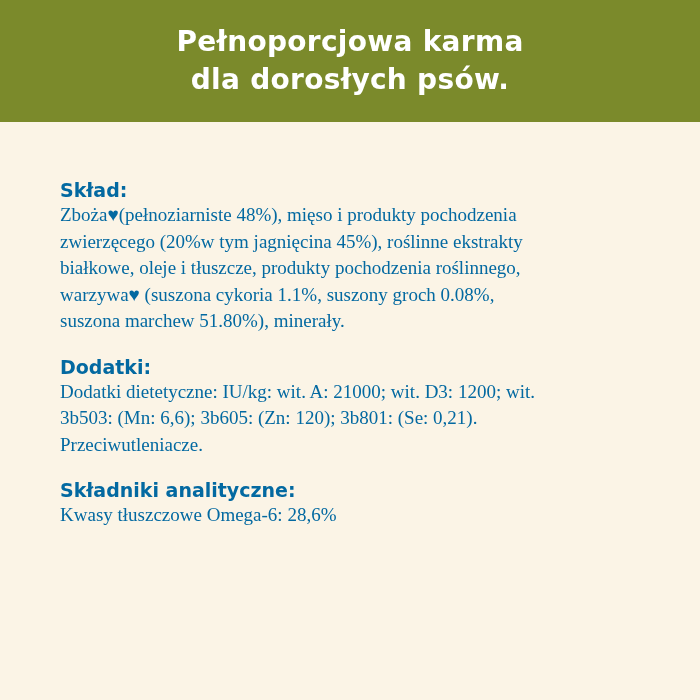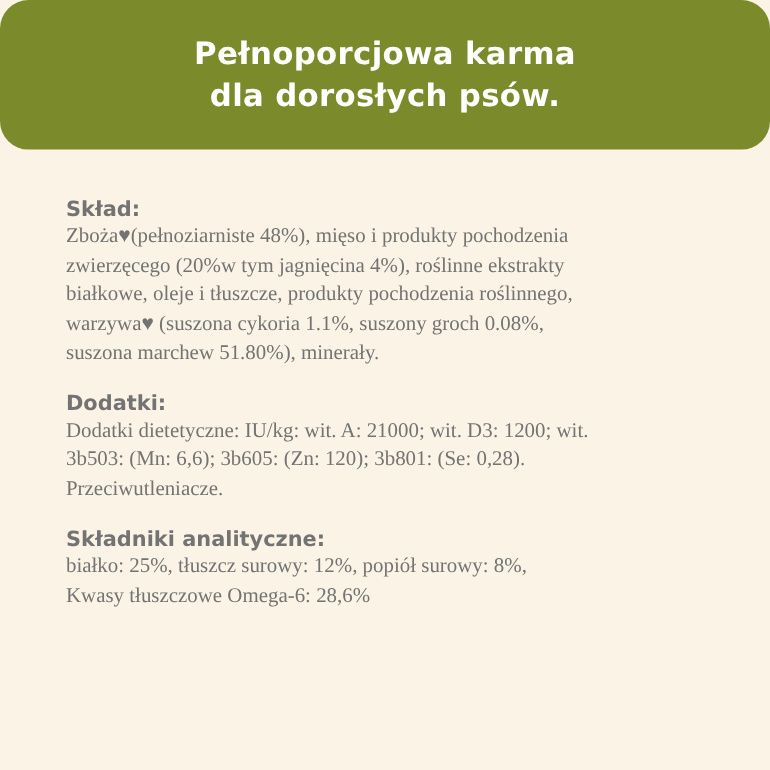--- a/index.html
+++ b/index.html
@@ -2,32 +2,32 @@
 <html><head>
   <meta charset="utf-8">
   <style>
     html, body { margin: 0; padding: 0; }
     body {
       width: 700px; height: 700px; overflow: hidden;
       background: #fbf4e6;
       font-family: "DejaVu Sans", "Liberation Sans", sans-serif;
     }
     .header {
-      position: absolute; left: 0; top: 0; width: 700px; height: 136px;
+      position: absolute; left: 0; top: 0; width: 700px; height: 122px;
       background: #7b8a2b;
-      display: flex; flex-direction: column; align-items: center; justify-content: center; border-radius: 26px;
+      display: flex; flex-direction: column; align-items: center; justify-content: center;
     }
     .header .line {
       color: #ffffff; font-weight: bold; font-size: 28px; line-height: 38px;
       font-family: "DejaVu Sans", sans-serif;
       letter-spacing: 0.3px;
     }
     .content {
       position: absolute; left: 60px; top: 178px; width: 620px;
-      color: #737373;
+      color: #0369a1;
     }
     .section { margin-bottom: 20px; }
     .section h2 {
       margin: 0; font-size: 19px; font-weight: bold; line-height: 24px;
       font-family: "DejaVu Sans", sans-serif;
     }
     .section .body-line {
       font-size: 17.2px; line-height: 26.5px; white-space: nowrap;
       font-family: Liberation Serif, serif;
       font-size: 19px;
@@ -38,31 +38,30 @@
 
 <div class="header">
   <div class="line">Pełnoporcjowa karma</div>
   <div class="line">dla dorosłych psów.</div>
 </div>
 
 <div class="content">
   <div class="section">
     <h2>Skład:</h2>
     <div class="body-line">Zboża♥(pełnoziarniste 48%), mięso i produkty pochodzenia</div>
-    <div class="body-line">zwierzęcego (20%w tym jagnięcina 4%), roślinne ekstrakty</div>
+    <div class="body-line">zwierzęcego (20%w tym jagnięcina 45%), roślinne ekstrakty</div>
     <div class="body-line">białkowe, oleje i tłuszcze, produkty pochodzenia roślinnego,</div>
     <div class="body-line">warzywa♥ (suszona cykoria 1.1%, suszony groch 0.08%,</div>
     <div class="body-line">suszona marchew 51.80%), minerały.</div>
   </div>
 
   <div class="section">
     <h2>Dodatki:</h2>
     <div class="body-line">Dodatki dietetyczne:   IU/kg: wit. A: 21000; wit. D3: 1200; wit.</div>
-    <div class="body-line">3b503: (Mn: 6,6); 3b605: (Zn: 120); 3b801: (Se: 0,28).</div>
+    <div class="body-line">3b503: (Mn: 6,6); 3b605: (Zn: 120); 3b801: (Se: 0,21).</div>
     <div class="body-line">Przeciwutleniacze.</div>
   </div>
 
   <div class="section">
     <h2>Składniki analityczne:</h2>
-    <div class="body-line">białko: 25%, tłuszcz surowy: 12%, popiół surowy: 8%,</div>
     <div class="body-line">Kwasy tłuszczowe Omega-6: 28,6%</div>
   </div>
 </div>
 
 </body></html>

